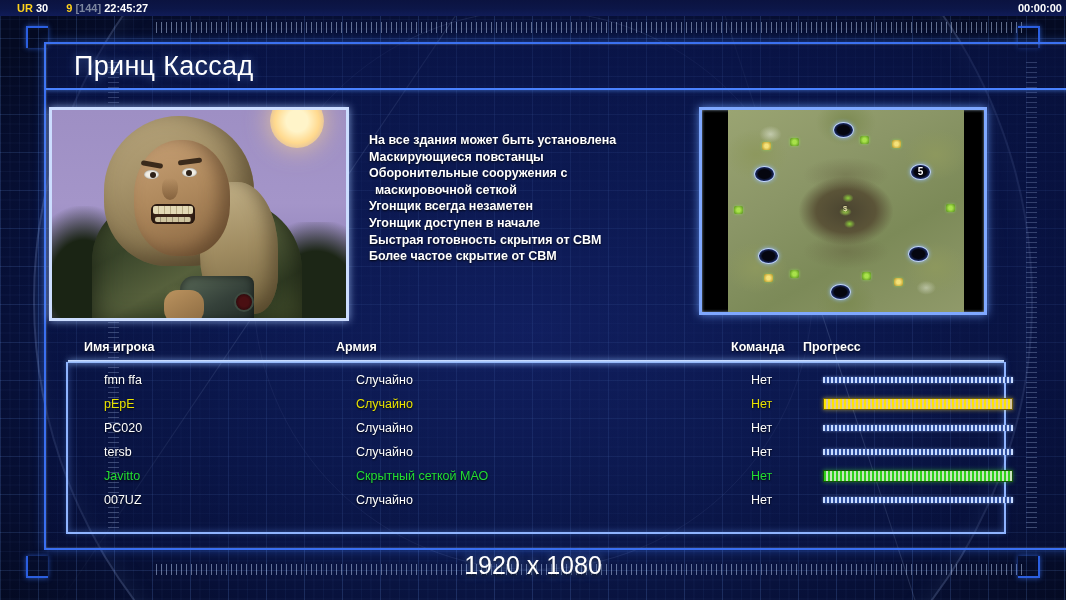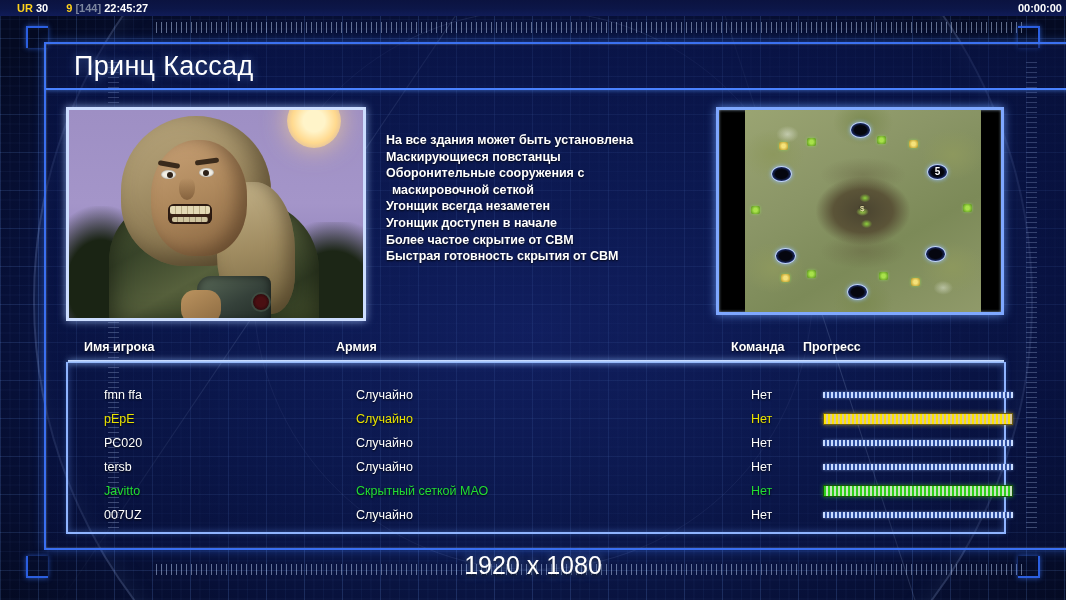--- a/index.html
+++ b/index.html
@@ -127,21 +127,21 @@
     box-shadow: 0 1px 4px rgba(90,150,255,.5);
   }
   #page-title {
     position: absolute; left: 28px; top: 7px;
     font-size: 27px; color: #ffffff; letter-spacing: .3px;
     text-shadow: 0 0 8px rgba(120,170,255,.55);
   }
 
   
   #info-row {
-    position: absolute; left: 20px; top: 63px;
+    position: absolute; left: 3px; top: 63px;
     width: 938px; height: 222px;
   }
   #portrait-frame {
     position: absolute; left: 0; top: 0;
     width: 300px; height: 214px;
     border: 3px solid #ccddff;
     box-shadow: 0 0 8px rgba(170,200,255,.75), 0 0 3px rgba(255,255,255,.8) inset;
     overflow: hidden;
     background: #2b2140;
   }
@@ -325,21 +325,20 @@
   #table-body {
     position: absolute; left: 20px; top: 318px; width: 940px; height: 172px;
     border: 2px solid #8fb4ff;
     border-top: none;
     box-shadow: 0 0 7px rgba(110,160,255,.45) inset, 0 0 5px rgba(90,150,255,.3);
   }
 
   .prow {
     position: absolute; left: 0; width: 100%; height: 24px;
     font-size: 12.5px;
-    margin-top: 15px;
   }
   .prow .cell {
     position: absolute; top: 0; line-height: 24px;
     text-shadow: 0 1px 2px rgba(0,0,0,.85);
     white-space: nowrap;
   }
   .cell.name { left: 36px; }
   .cell.army { left: 288px; }
   .cell.team { left: 683px; }
   .bar-wrap {
@@ -447,22 +446,22 @@
         <div class="p-hand"></div>
       </div>
 
       <div id="desc">
         <div>На все здания может быть установлена</div>
         <div>Маскирующиеся повстанцы</div>
         <div>Оборонительные сооружения с</div>
         <div class="ind"> маскировочной сеткой</div>
         <div>Угонщик всегда незаметен</div>
         <div>Угонщик доступен в начале</div>
+        <div>Быстрая готовность скрытия от СВМ</div>
         <div>Более частое скрытие от СВМ</div>
-        <div>Быстрая готовность скрытия от СВМ</div>
       </div>
 
       <div id="map-frame">
         <div id="map-img">
           <div class="spawn" style="left:105px; top:12px;"></div>
           <div class="spawn" style="left:26px;  top:56px;"></div>
           <div class="spawn" style="left:182px; top:54px;">5</div>
           <div class="spawn" style="left:30px;  top:138px;"></div>
           <div class="spawn" style="left:180px; top:136px;"></div>
           <div class="spawn" style="left:102px; top:174px;"></div>

